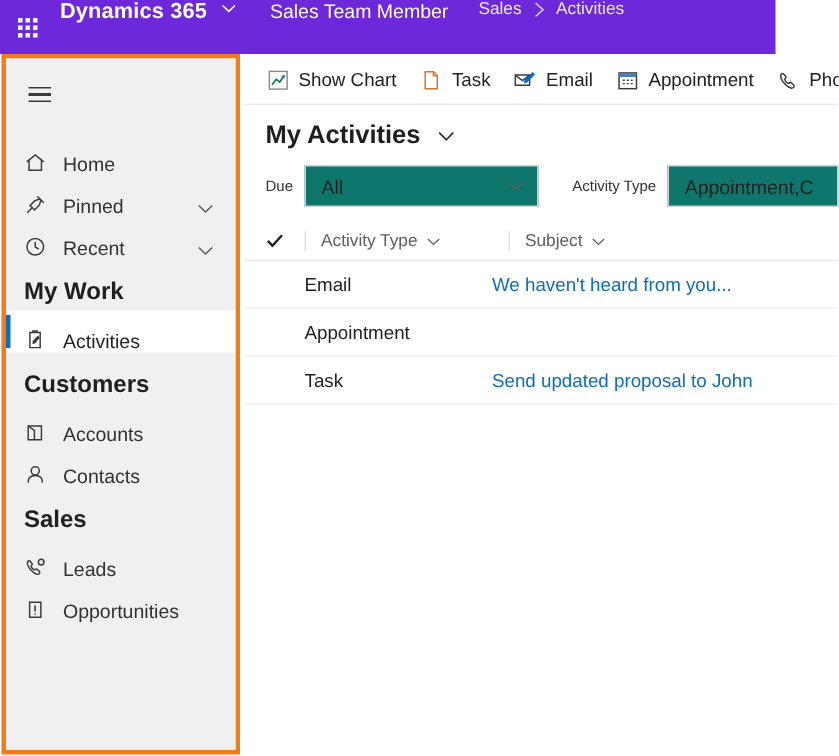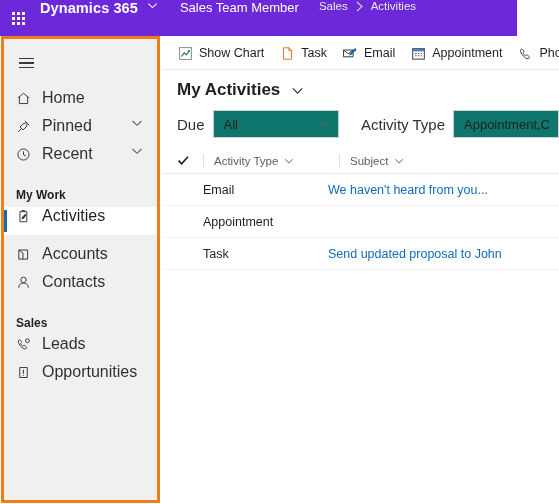--- a/index.html
+++ b/index.html
@@ -85,26 +85,26 @@
     display: flex; flex-direction: column;
     align-items: center; justify-content: center;
     gap: 3px;
     cursor: pointer;
     margin-top: 4px;
   }
   #hamburger i { display: block; width: 15px; height: 1.6px; background: #3b3a39; }
 
   .nav-item {
     height: 28px;
-    display: flex; align-items: flex-start;
+    display: flex; align-items: flex-end;
     padding-left: 12px;
     cursor: pointer;
     position: relative;
     color: #323130;
-    font-size: 16px;
+    font-size: 13px;
   }
   .nav-item .ico {
     width: 22px; height: 18px;
     display: inline-flex; align-items: center; justify-content: flex-start;
     flex: none;
     color: #3b3a39;
   }
   .nav-item .lbl { margin-left: 4px; white-space: nowrap; }
   .nav-item .chev {
     position: absolute; right: 14px;
@@ -117,21 +117,21 @@
   }
   .nav-item.selected::before {
     content: ""; position: absolute;
     left: 0; top: 3px;
     width: 3px; height: 22px;
     background: #0f6cbd;
   }
   .nav-item.selected .lbl { color: #201f1e; }
 
   .nav-group {
-    font-size: 12px; font-weight: bold;
+    font-size: 16px; font-weight: bold;
     color: #201f1e;
     padding: 0 0 0 12px;
     height: 24px;
     display: flex; align-items: center;
     white-space: nowrap;
   }
   .spacer-sm { height: 10px; }
   .spacer-xs { height: 6px; }
 
   
@@ -183,21 +183,21 @@
     cursor: pointer;
   }
 
   
   #filterbar {
     display: flex; align-items: center;
     padding: 4px 0 10px 14px;
     white-space: nowrap;
   }
   .flabel {
-    font-size: 15px; color: #323130;
+    font-size: 10px; color: #323130;
     margin-right: 8px;
   }
   .fdrop {
     height: 28px;
     border: 1px solid #d1d1d1;
     background: #0f766e;
     display: flex; align-items: center;
     padding: 0 8px 0 10px;
     cursor: pointer;
     font-size: 13px;
@@ -355,20 +355,21 @@
             <path d="M4.2 2.8 H11.5 V13.6 H4.2 Z" fill="none" stroke="#3b3a39" stroke-width="1.05"></path>
             <path d="M6.3 2.8 V1.7 H9.4 V2.8" fill="none" stroke="#3b3a39" stroke-width="1.05"></path>
             <path d="M9.8 5 L6.2 9 L6 11 L7.9 10.6 L11.2 6.6 Z" fill="#3b3a39"></path>
           </svg>
       </span>
       <span class="lbl">Activities</span>
     </div>
 
     <div class="spacer-sm"></div>
 
+    <div class="nav-group">Customers</div>
     <div class="nav-item">
       <span class="ico">
         <svg width="15" height="15" viewBox="0 0 16 16">
             <path d="M3 3.2 H12.4 V12.9 H3 Z" fill="none" stroke="#3b3a39" stroke-width="1.05"></path>
             <path d="M3 3.2 L7.4 6.4 V12.9" fill="none" stroke="#3b3a39" stroke-width="1.05"></path>
           </svg>
       </span>
       <span class="lbl">Accounts</span>
     </div>
     <div class="nav-item">

